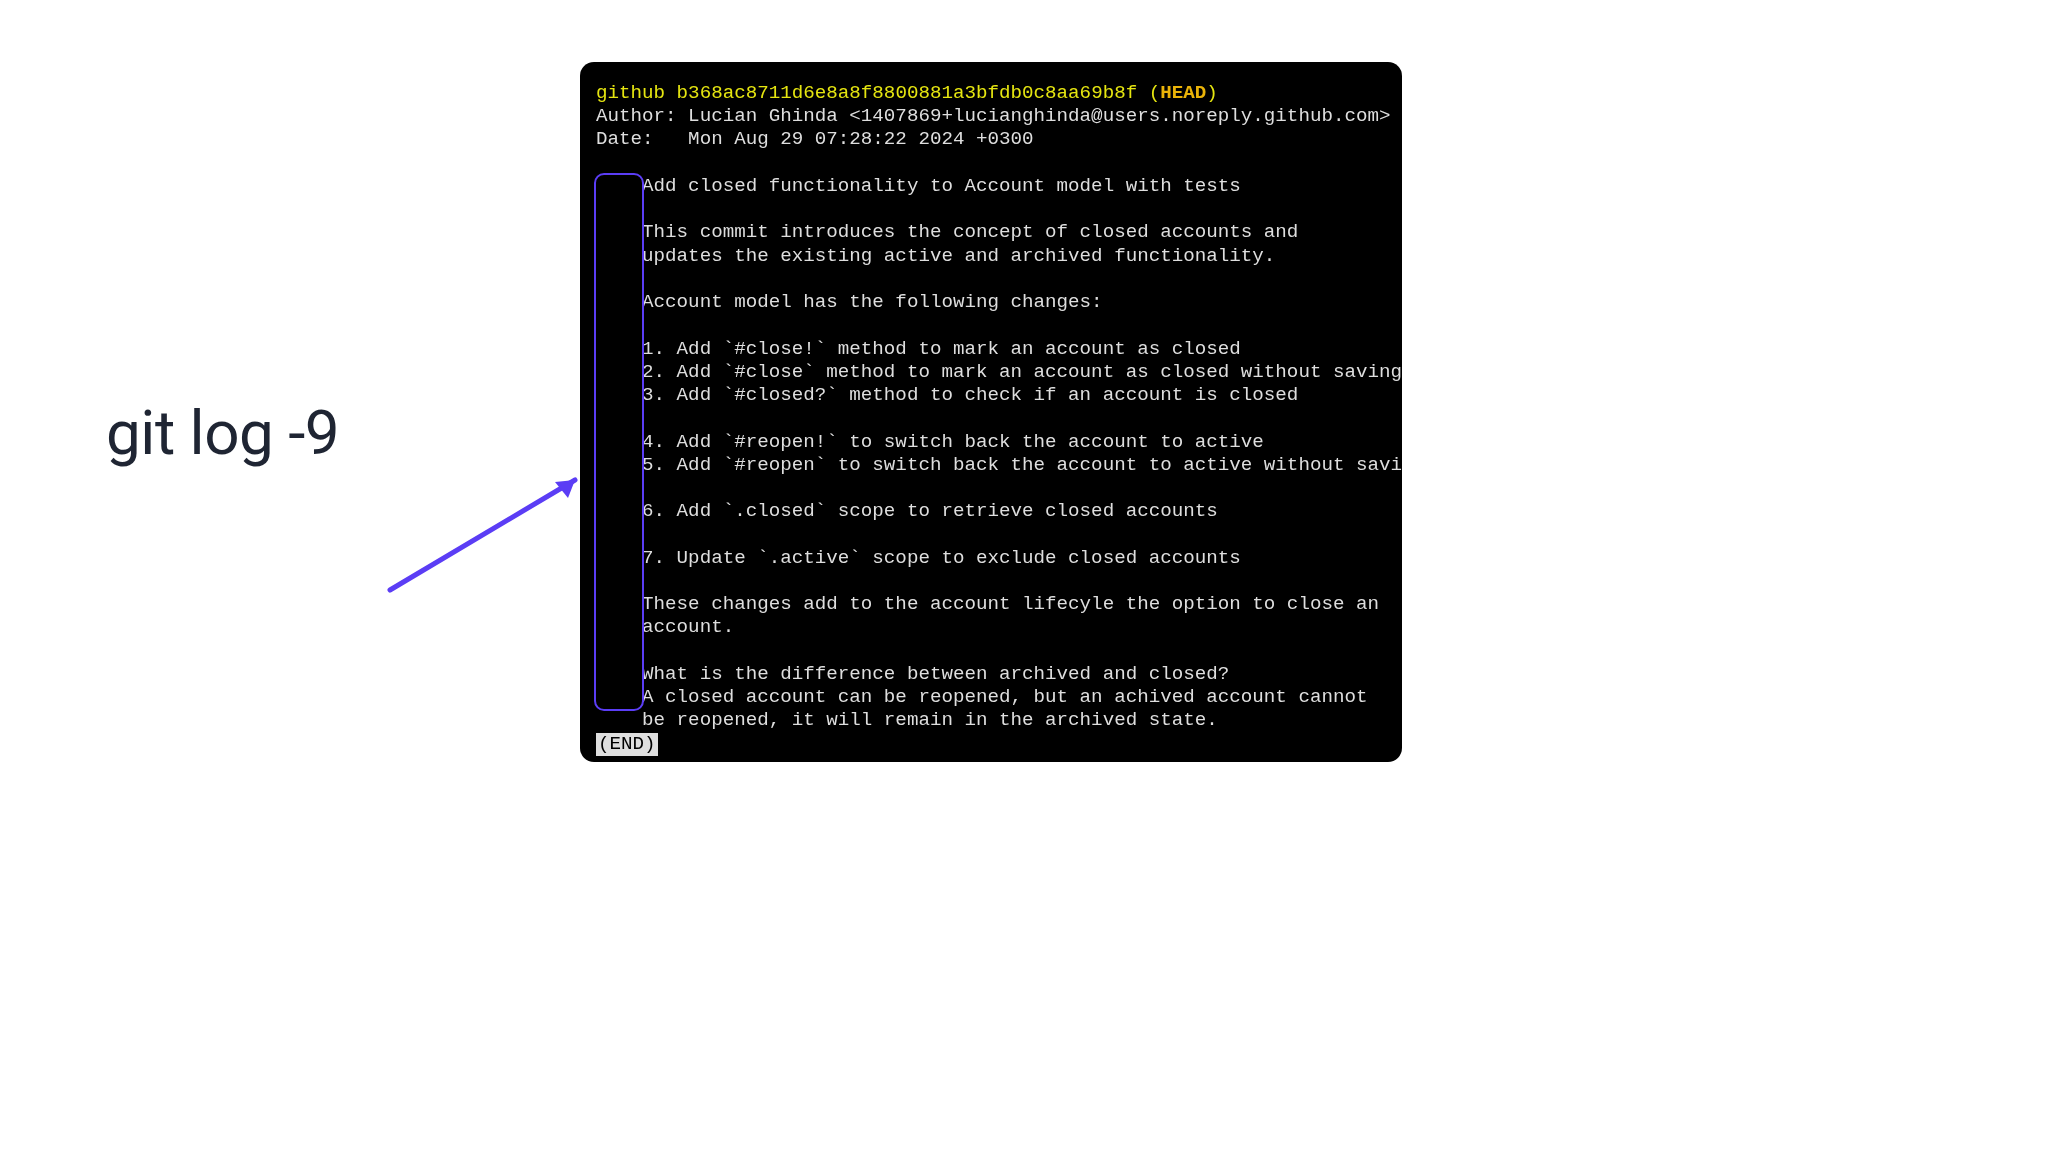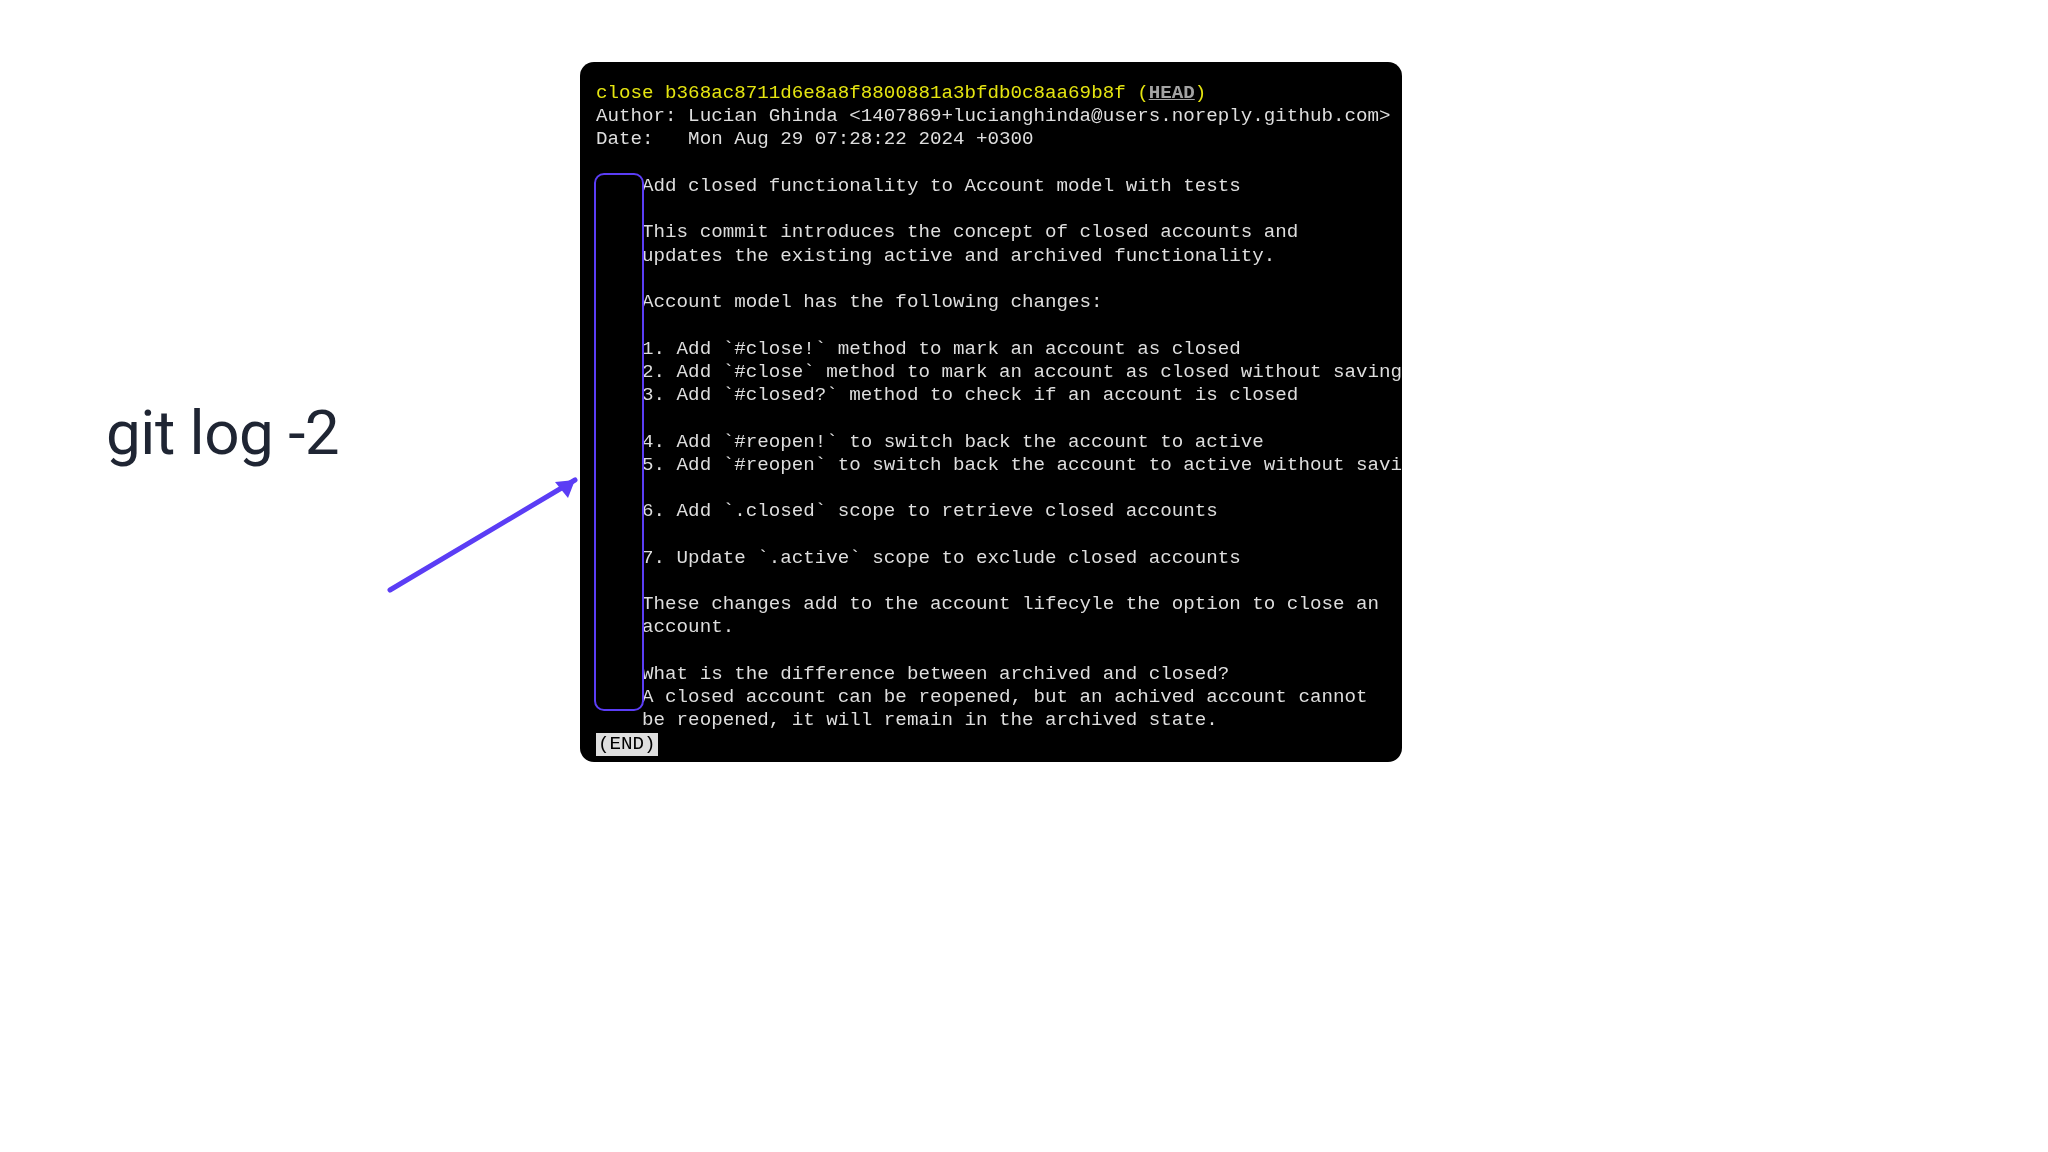--- a/index.html
+++ b/index.html
@@ -39,47 +39,47 @@
     box-sizing: border-box;
     padding: 20px 16px 14px 16px;
     font-family: "SF Mono", ui-monospace, Menlo, Consolas, "Liberation Mono", monospace;
     font-size: 19.2px;
     line-height: 1.21;
     color: #dedede;
     white-space: pre;
     overflow: hidden;
   }
   .yellow { color: #e5e510; }
-  .cyan   { color: #a3a3a3; font-weight: bold; text-decoration: underline; }
+  .cyan   { color: #eab308; font-weight: bold; }
   .end-marker {
     display: inline-block;
     background: #dedede;
     color: #000000;
     padding: 0 2px;
     text-align: center;
   }
   .indent-box {
     position: absolute;
     border: 2px solid #5b3df5;
     border-radius: 10px;
     box-sizing: border-box;
     pointer-events: none;
   }
 </style>
 </head>
 <body>
 
-<div class="caption">git log -2</div>
+<div class="caption">git log -9</div>
 
 <svg class="arrow-svg" viewBox="0 0 220 140">
   <line x1="10" y1="130" x2="195" y2="20" stroke="#5b3df5" stroke-width="5" stroke-linecap="round"></line>
   <polygon points="195,20 175,22 188,38" fill="#5b3df5"></polygon>
 </svg>
 
-<div class="terminal"><span class="yellow"><span>close </span><span>b368ac8711d6e8a8f8800881a3bfdb0c8aa69b8f</span><span> (</span><span class="cyan">HEAD</span><span>)</span></span>
+<div class="terminal"><span class="yellow"><span>github </span><span>b368ac8711d6e8a8f8800881a3bfdb0c8aa69b8f</span><span> (</span><span class="cyan">HEAD</span><span>)</span></span>
 <span>Author: Lucian Ghinda &lt;1407869+lucianghinda@users.noreply.github.com&gt;</span>
 <span>Date:   Mon Aug 29 07:28:22 2024 +0300</span>
 
 <span id="body-lines">    Add closed functionality to Account model with tests
 
     This commit introduces the concept of closed accounts and
     updates the existing active and archived functionality.
 
     Account model has the following changes:
 

